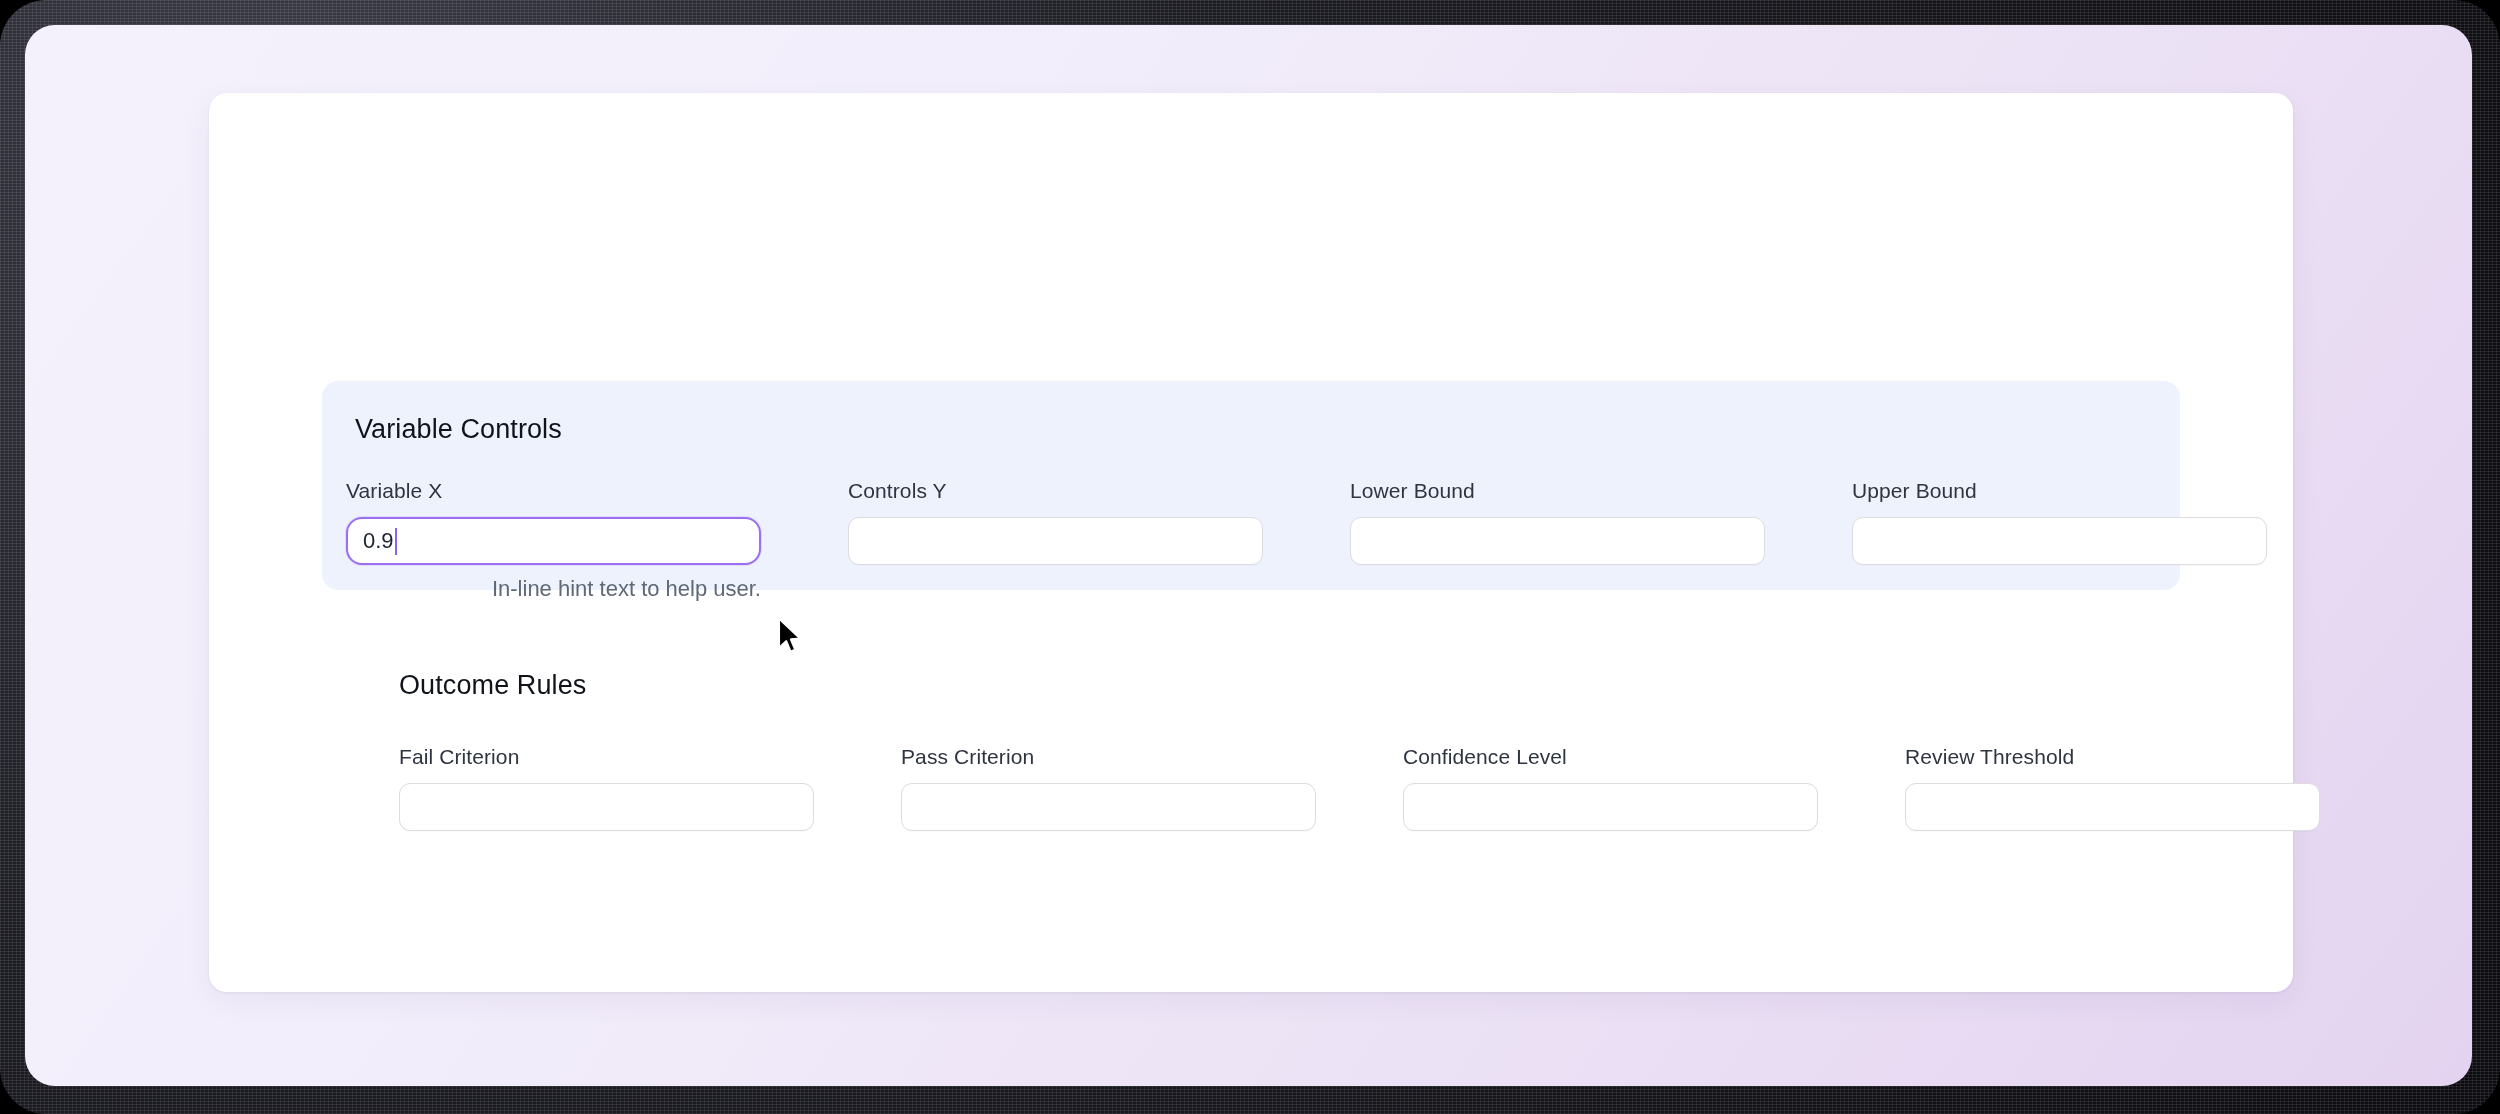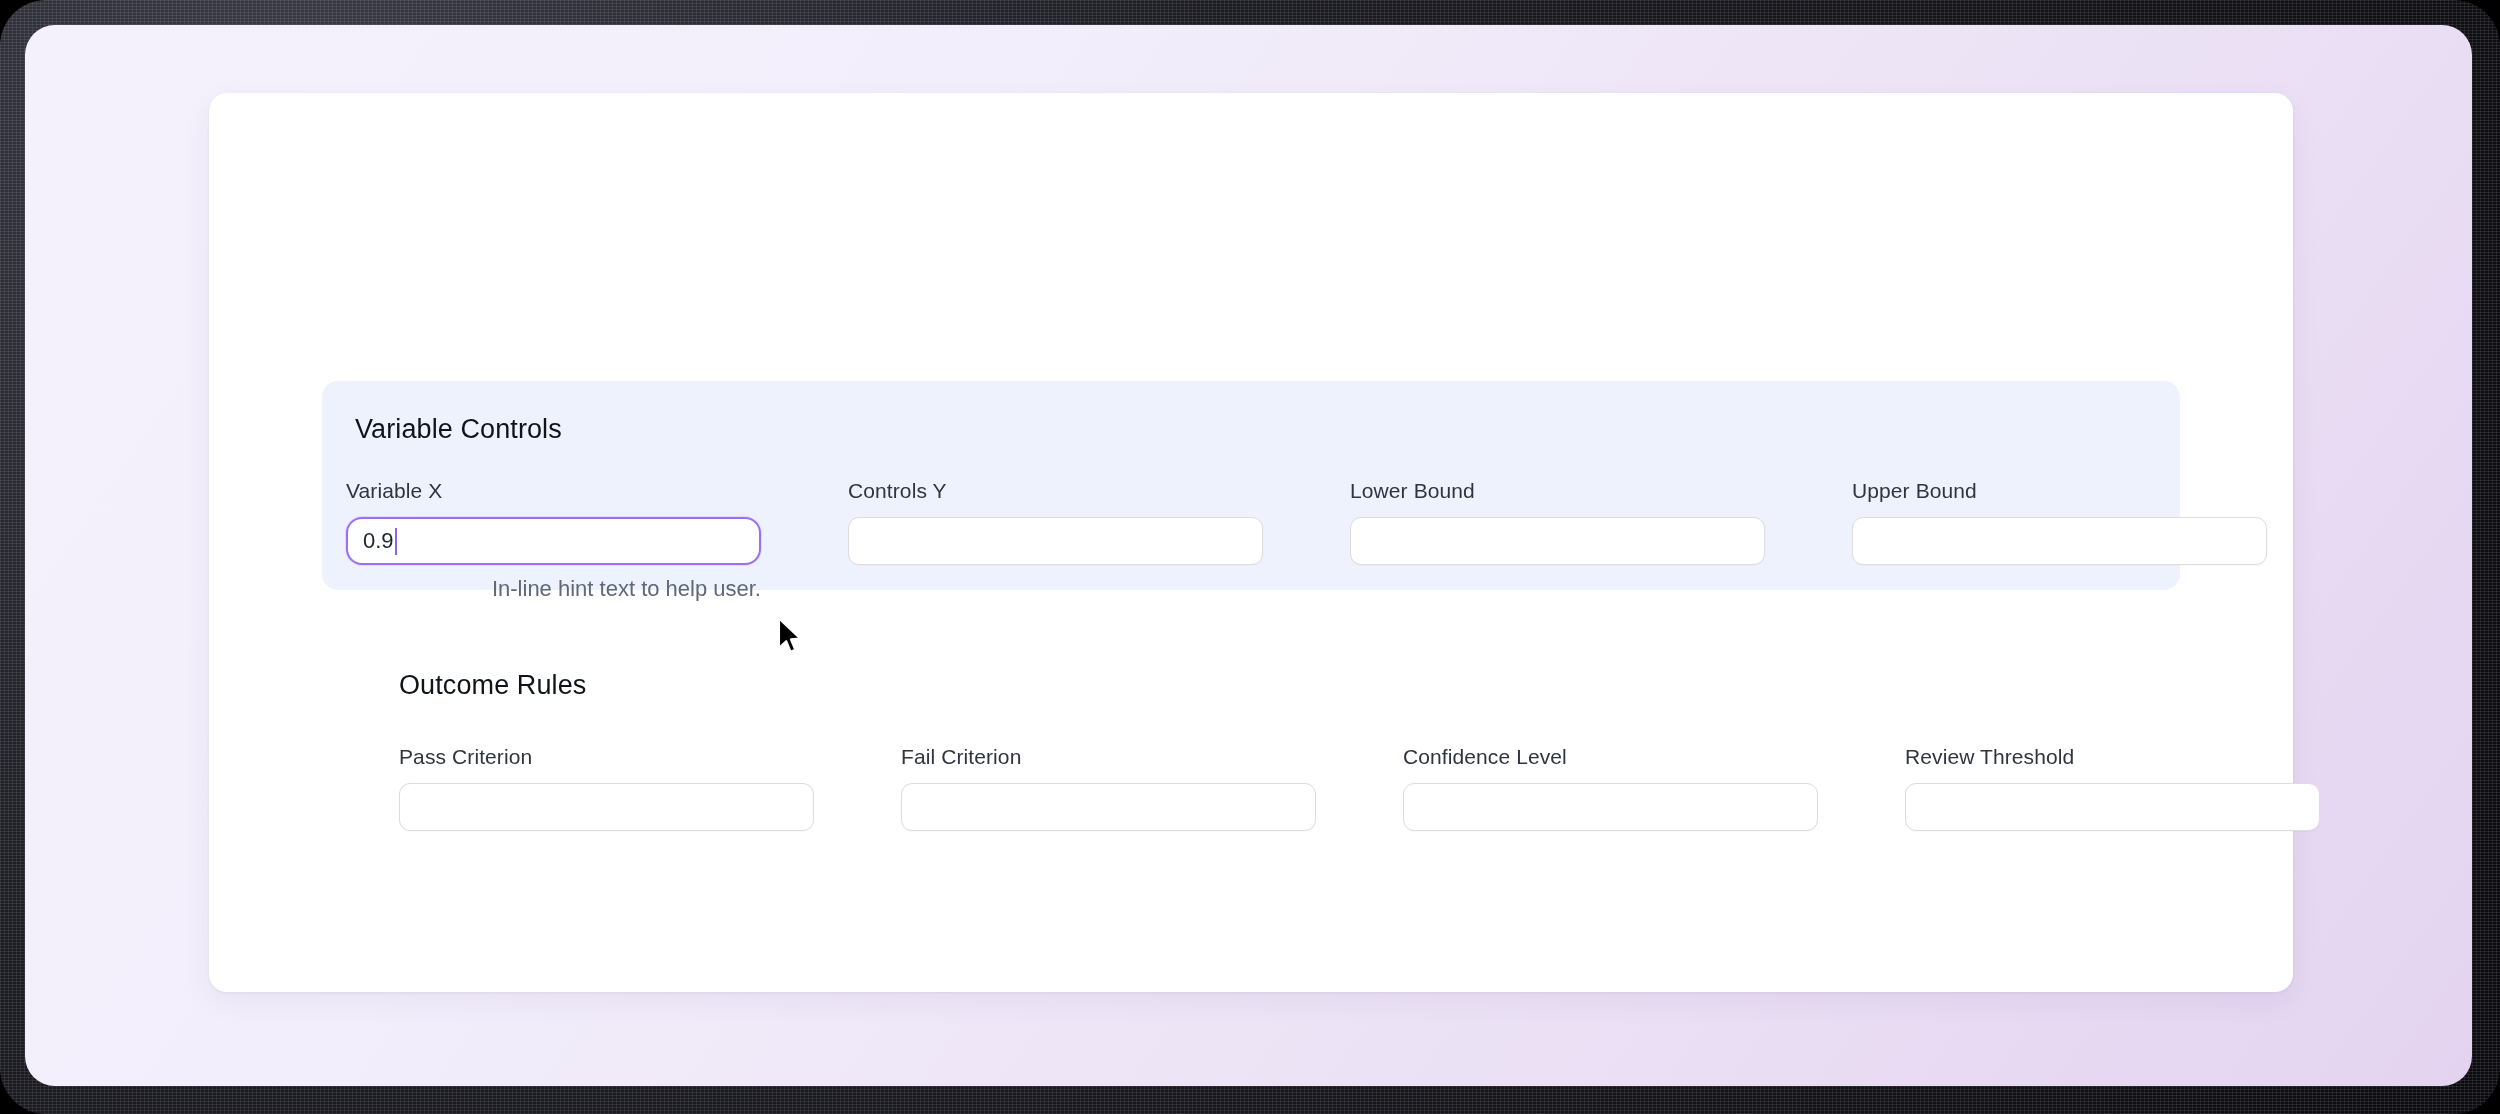--- a/index.html
+++ b/index.html
@@ -214,28 +214,28 @@
         </div>
       </div>
 
       <div id="section-outcome-rules">
 
         <div class="section-title">Outcome Rules</div>
 
         <div id="row-outcome">
 
           <div class="field">
+            <div class="field-label">Fail Criterion</div>
+            <div class="field-input" placeholder="">
+              <span class="field-value"></span>
+            </div>
+          </div>
+
+          <div class="field">
             <div class="field-label">Pass Criterion</div>
-            <div class="field-input" placeholder="">
-              <span class="field-value"></span>
-            </div>
-          </div>
-
-          <div class="field">
-            <div class="field-label">Fail Criterion</div>
             <div class="field-input" placeholder="">
               <span class="field-value"></span>
             </div>
           </div>
 
           <div class="field">
             <div class="field-label">Confidence Level</div>
             <div class="field-input" placeholder="">
               <span class="field-value"></span>
             </div>

